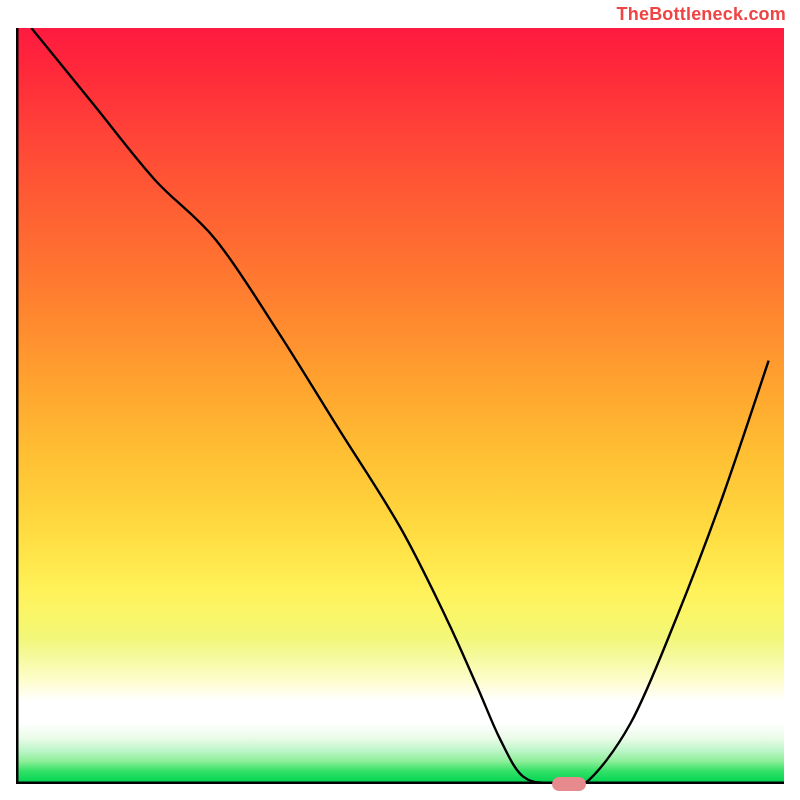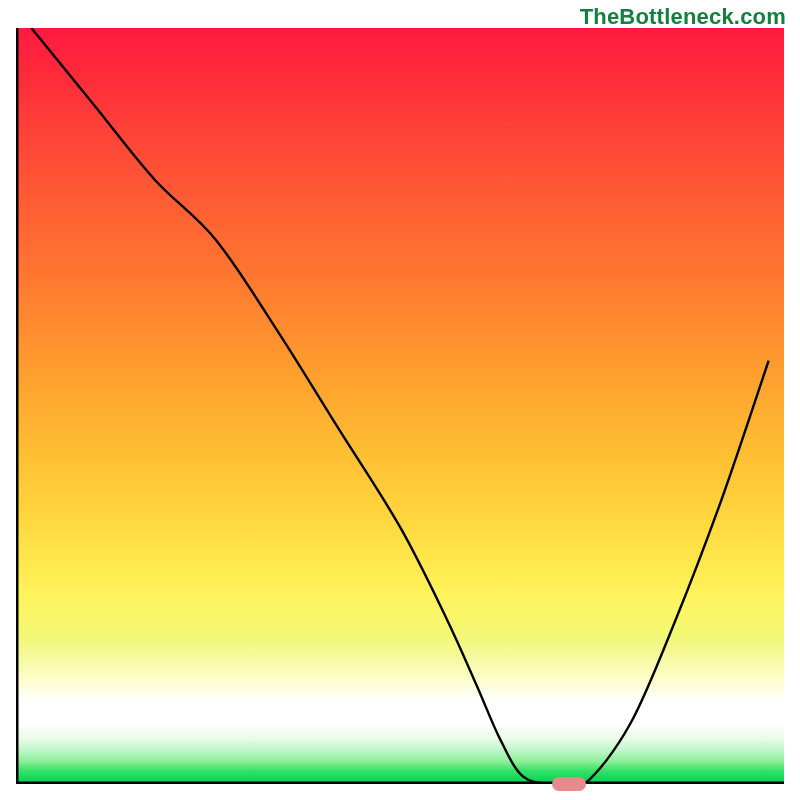--- a/index.html
+++ b/index.html
@@ -71,23 +71,23 @@
     height: 14px;
     border-radius: 7px;
     background: #e78a8d;
     transform: translate(-50%, -50%);
   }
   .watermark {
     position: absolute;
     top: 4px;
     right: 14px;
     font-family: Arial, Helvetica, sans-serif;
-    font-size: 22px;
+    font-size: 18px;
     font-weight: 600;
-    color: #15803d;
+    color: #ef4444;
     letter-spacing: 0.2px;
   }
 </style>
 </head>
 <body>
 
 <div class="watermark">TheBottleneck.com</div>
 
 <div class="frame">
   <div class="plot-area">

